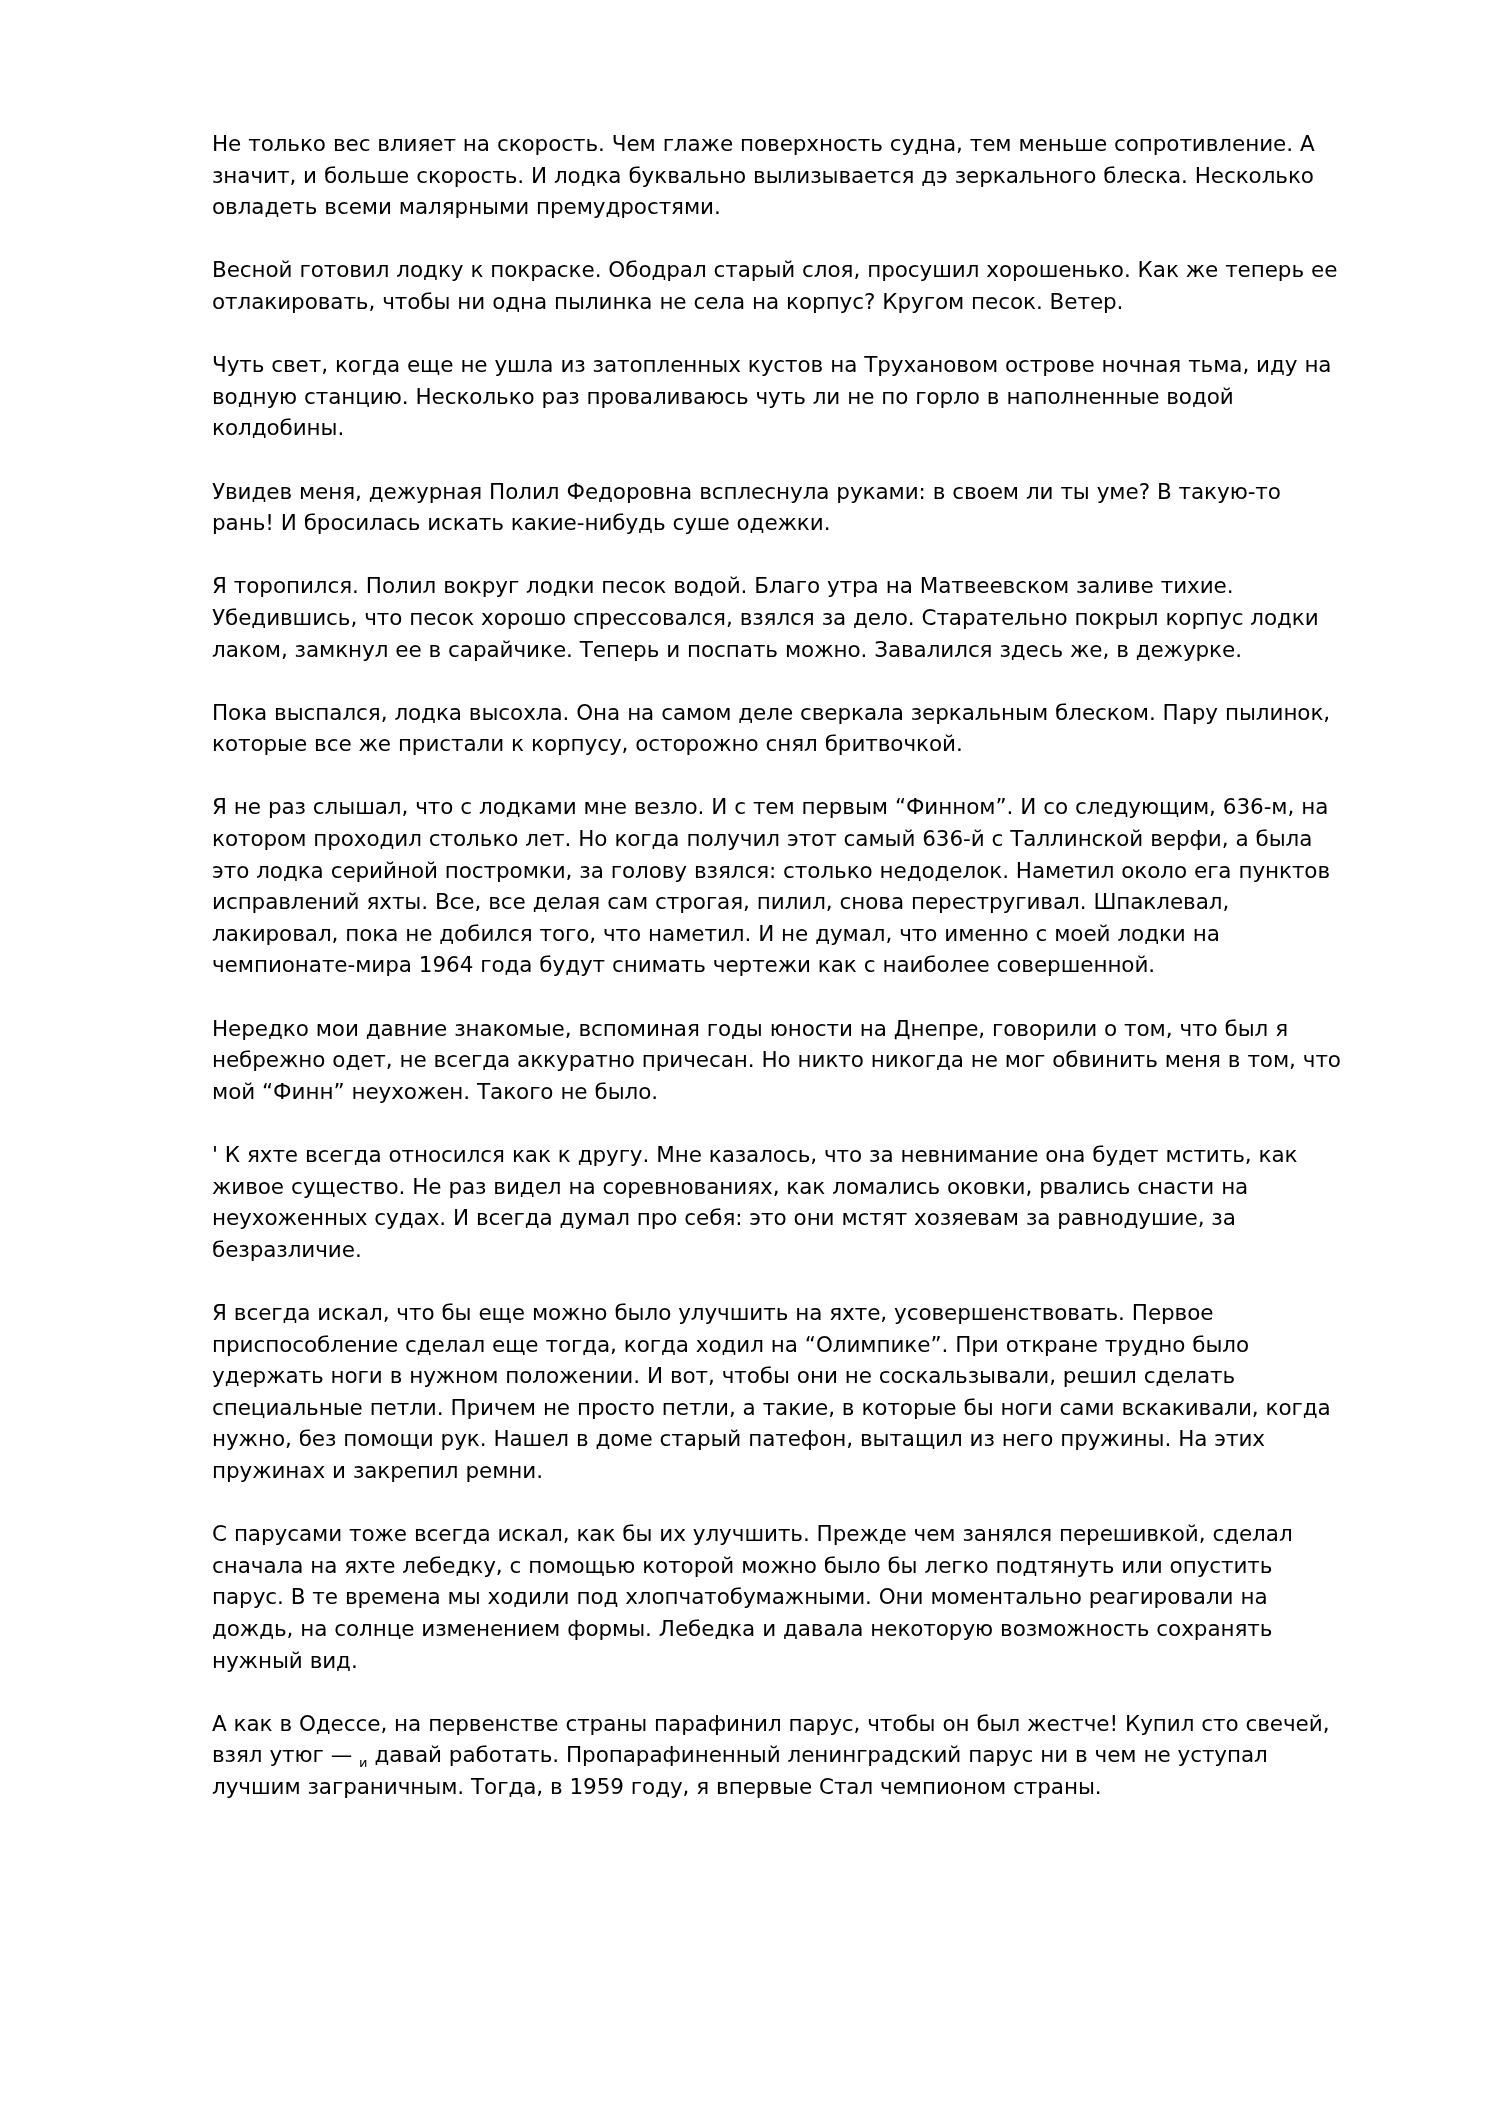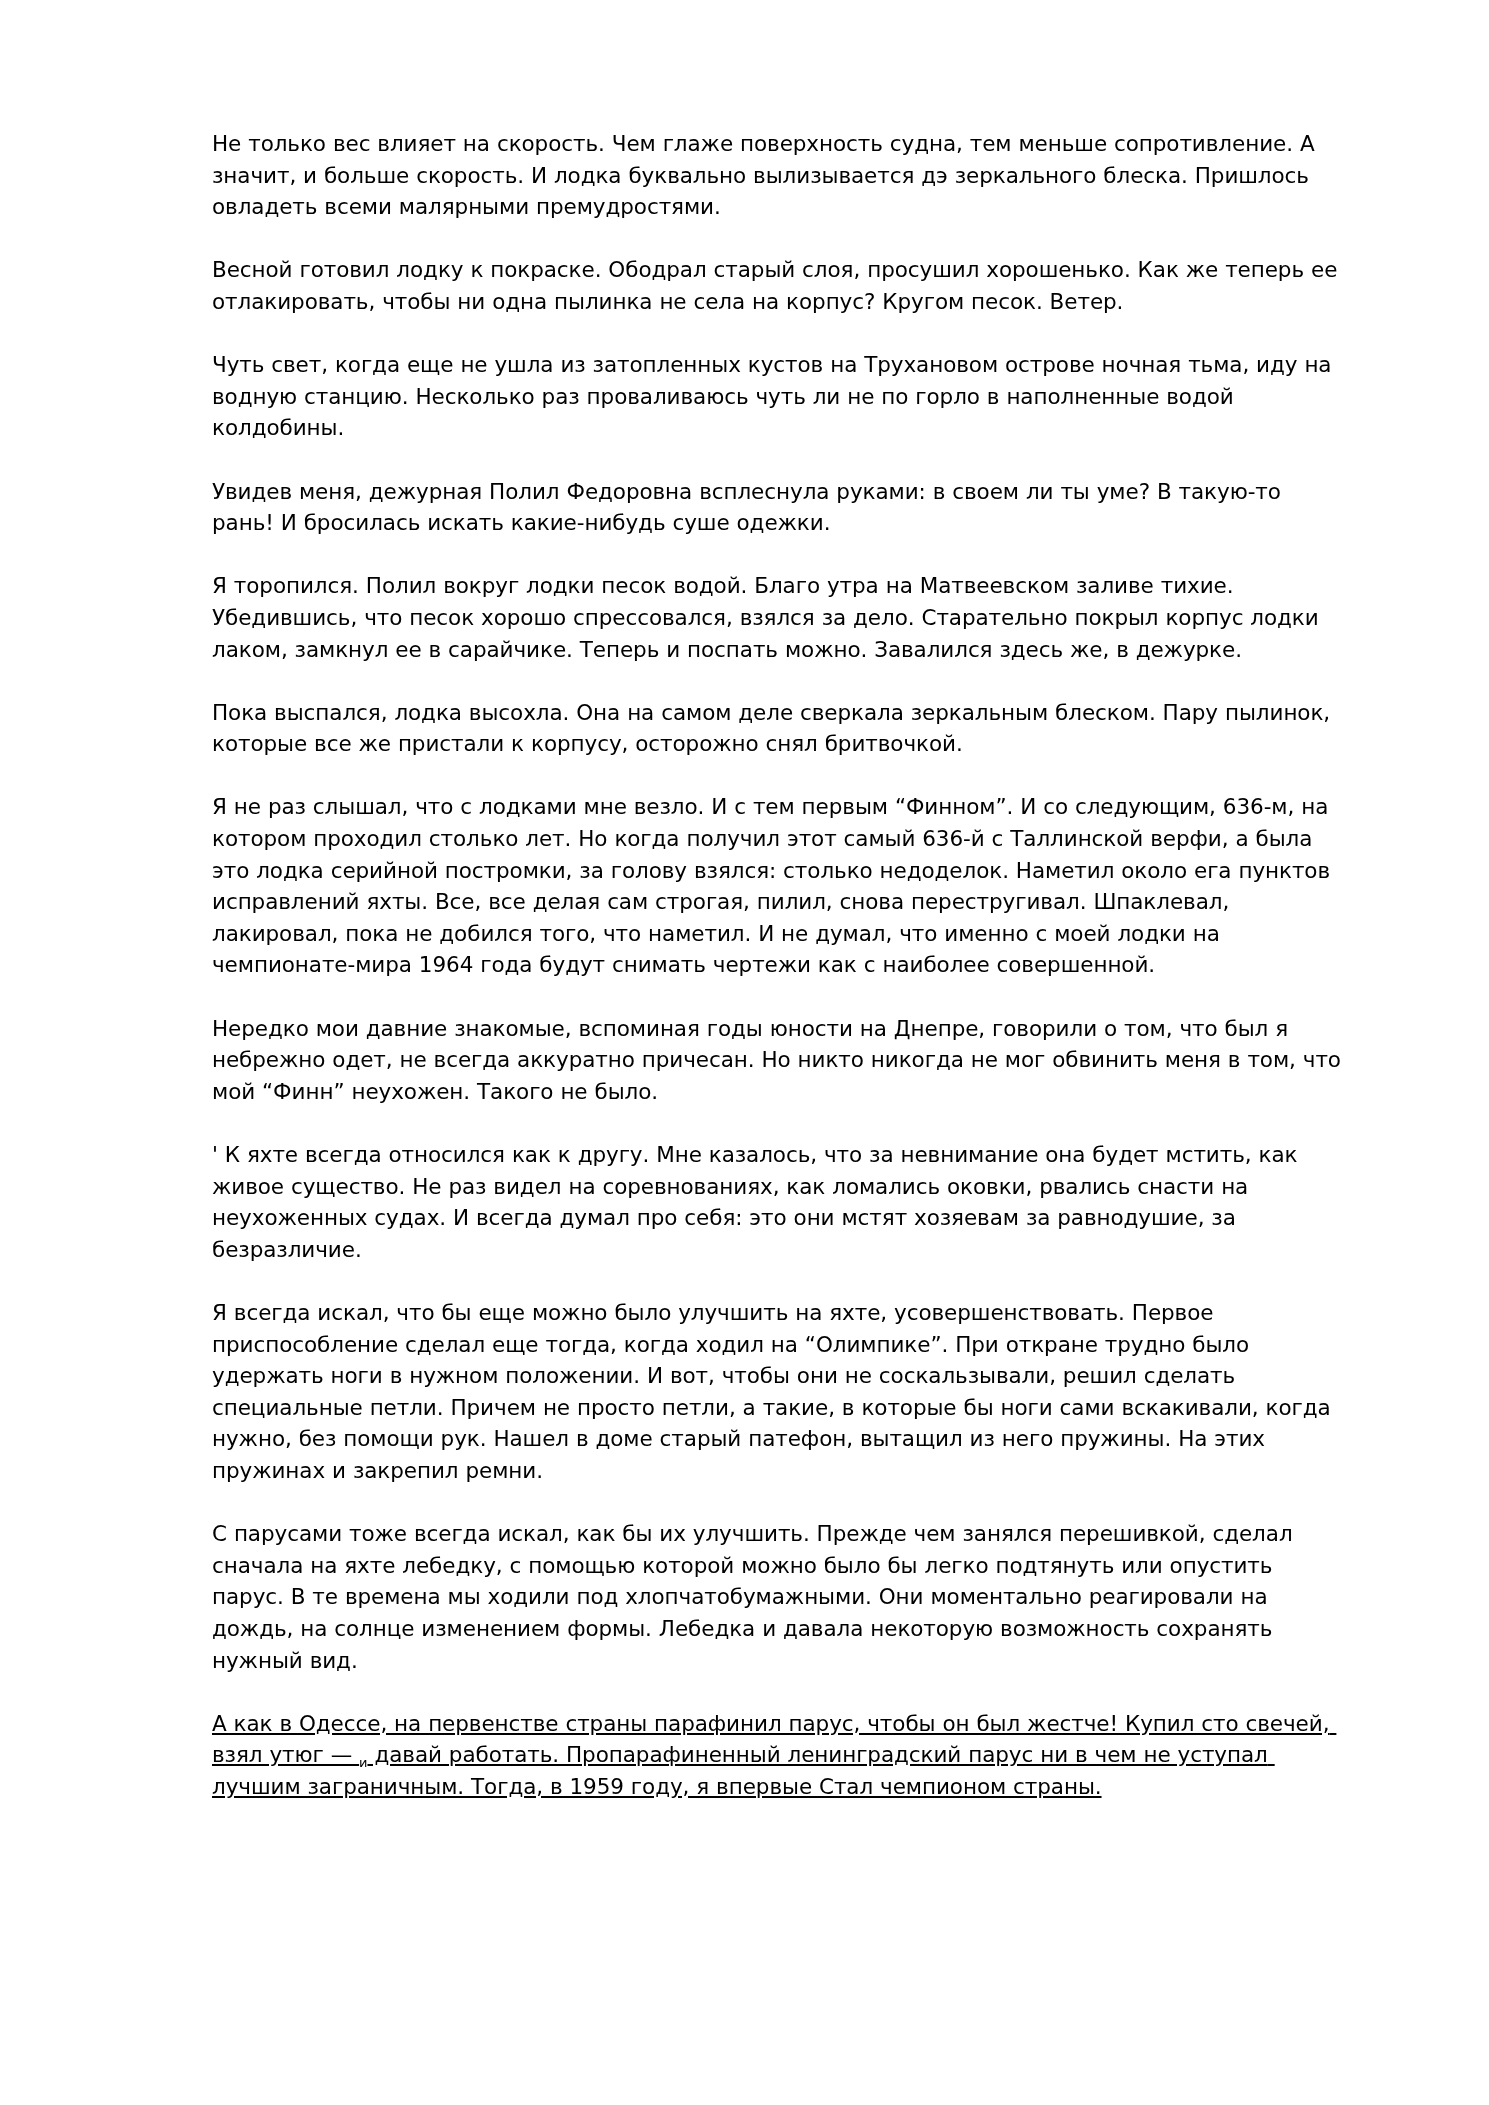--- a/index.html
+++ b/index.html
@@ -30,35 +30,34 @@
     line-height: 31.6px;
     color: #000000;
     margin: 0 0 31.6px 0;
     text-align: left;
     letter-spacing: -0.08px;
     word-spacing: 0.2px;
     white-space: pre-wrap;
   }
   .para:last-child {
     margin-bottom: 4px;
-    text-decoration: underline;
   }
   .sub-glyph {
     font-size: 13px;
     vertical-align: sub;
     line-height: 0;
   }
 </style>
 </head>
 <body>
 
 <div class="page">
   <div class="text-column">
 
-    <p class="para">Не только вес влияет на скорость. Чем глаже поверхность судна, тем меньше сопротивление. А значит, и больше скорость. И лодка буквально вылизывается дэ зеркального блеска. Пришлось овладеть всеми малярными премудростями.</p>
+    <p class="para">Не только вес влияет на скорость. Чем глаже поверхность судна, тем меньше сопротивление. А значит, и больше скорость. И лодка буквально вылизывается дэ зеркального блеска. Несколько овладеть всеми малярными премудростями.</p>
     <p class="para">Весной готовил лодку к покраске. Ободрал старый слоя, просушил хорошенько. Как же теперь ее отлакировать, чтобы ни одна пылинка не села на корпус? Кругом песок. Ветер.</p>
     <p class="para">Чуть свет, когда еще не ушла из затопленных кустов на Трухановом острове ночная тьма, иду на водную станцию. Несколько раз проваливаюсь чуть ли не по горло в наполненные водой колдобины.</p>
     <p class="para">Увидев меня, дежурная Полил Федоровна всплеснула руками: в своем ли ты уме? В такую-то рань! И бросилась искать какие-нибудь суше одежки.</p>
     <p class="para">Я торопился. Полил вокруг лодки песок водой. Благо утра на Матвеевском заливе тихие. Убедившись, что песок хорошо спрессовался, взялся за дело. Старательно покрыл корпус лодки лаком, замкнул ее в сарайчике. Теперь и поспать можно. Завалился здесь же, в дежурке.</p>
     <p class="para">Пока выспался, лодка высохла. Она на самом деле сверкала зеркальным блеском. Пару пылинок, которые все же пристали к корпусу, осторожно снял бритвочкой.</p>
     <p class="para">Я не раз слышал, что с лодками мне везло. И с тем первым “Финном”. И со следующим, 636-м, на котором проходил столько лет. Но когда получил этот самый 636-й с Таллинской верфи, а была это лодка серийной постромки, за голову взялся: столько недоделок. Наметил около ега пунктов исправлений яхты. Все, все делая сам строгая, пилил, снова перестругивал. Шпаклевал, лакировал, пока не добился того, что наметил. И не думал, что именно с моей лодки на чемпионате-мира 1964 года будут снимать чертежи как с наиболее совершенной.</p>
     <p class="para">Нередко мои давние знакомые, вспоминая годы юности на Днепре, говорили о том, что был я небрежно одет, не всегда аккуратно причесан. Но никто никогда не мог обвинить меня в том, что мой “Финн” неухожен. Такого не было.</p>
     <p class="para">' К яхте всегда относился как к другу. Мне казалось, что за невнимание она будет мстить, как живое существо. Не раз видел на соревнованиях, как ломались оковки, рвались снасти на неухоженных судах. И всегда думал про себя: это они мстят хозяевам за равнодушие, за безразличие.</p>
     <p class="para">Я всегда искал, что бы еще можно было улучшить на яхте, усовершенствовать. Первое приспособление сделал еще тогда, когда ходил на “Олимпике”. При откране трудно было удержать ноги в нужном положении. И вот, чтобы они не соскальзывали, решил сделать специальные петли. Причем не просто петли, а такие, в которые бы ноги сами вскакивали, когда нужно, без помощи рук. Нашел в доме старый патефон, вытащил из него пружины. На этих пружинах и закрепил ремни.</p>
     <p class="para">С парусами тоже всегда искал, как бы их улучшить. Прежде чем занялся перешивкой, сделал сначала на яхте лебедку, с помощью которой можно было бы легко подтянуть или опустить парус. В те времена мы ходили под хлопчатобумажными. Они моментально реагировали на дождь, на солнце изменением формы. Лебедка и давала некоторую возможность сохранять нужный вид.</p>

